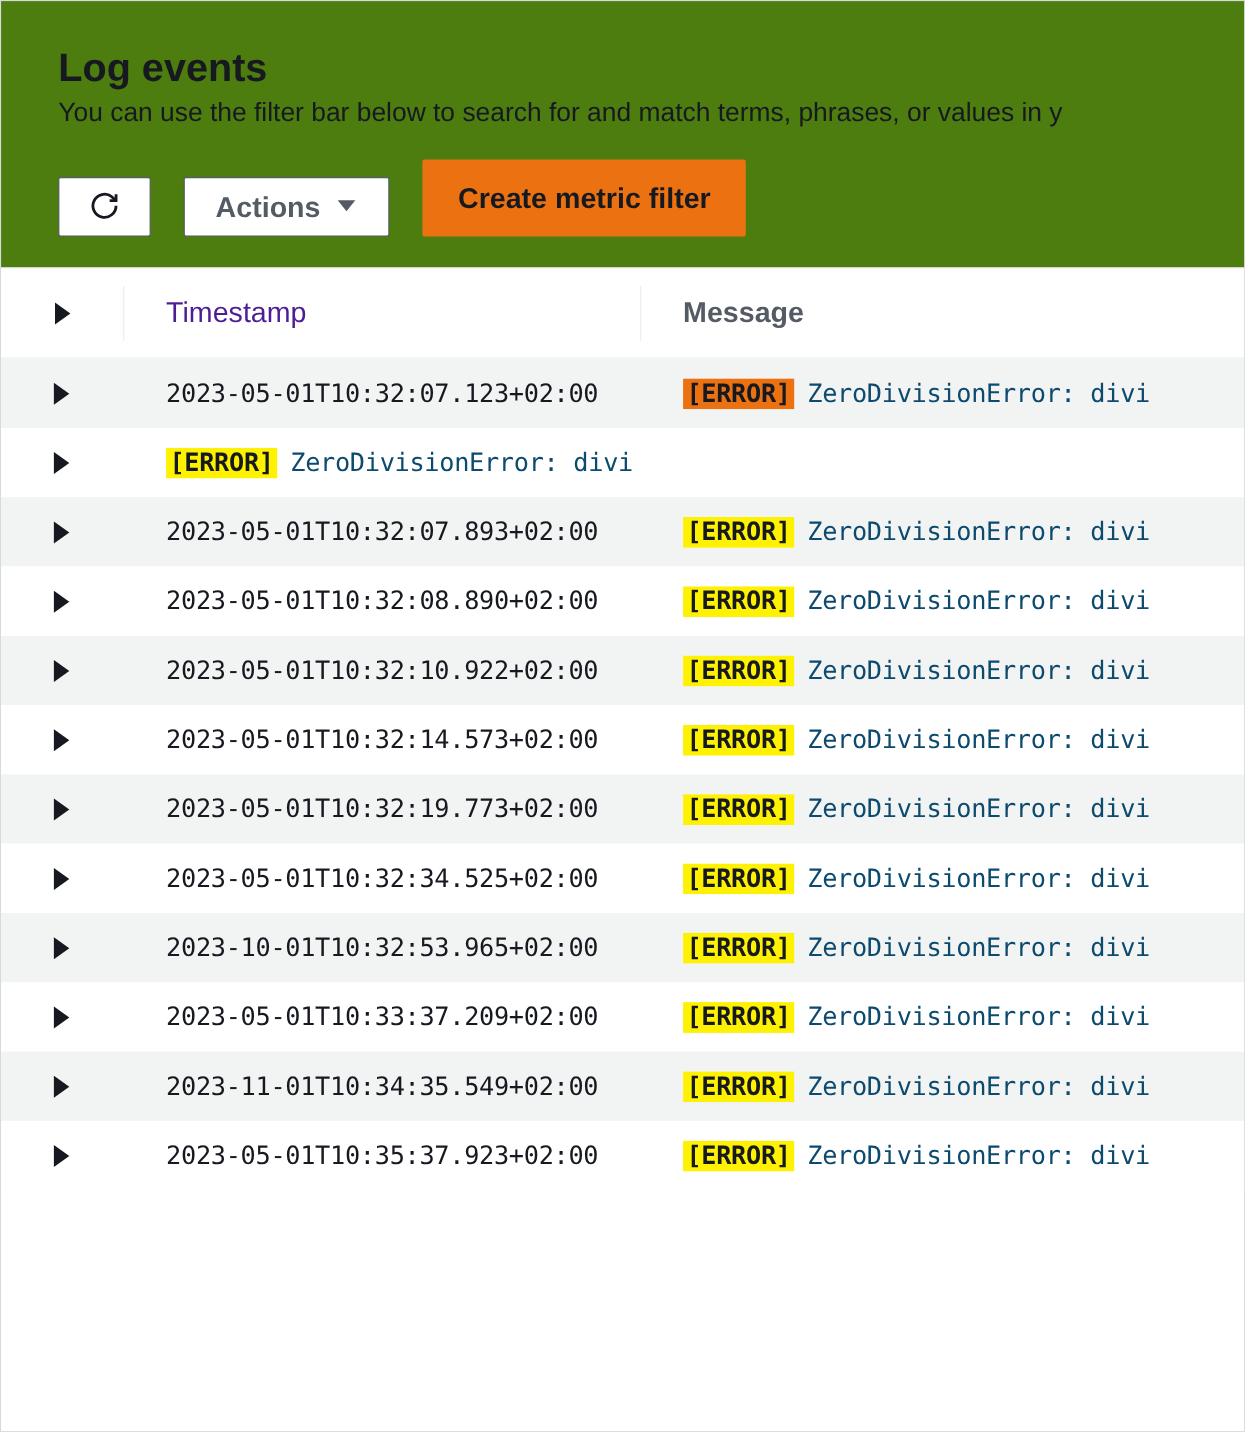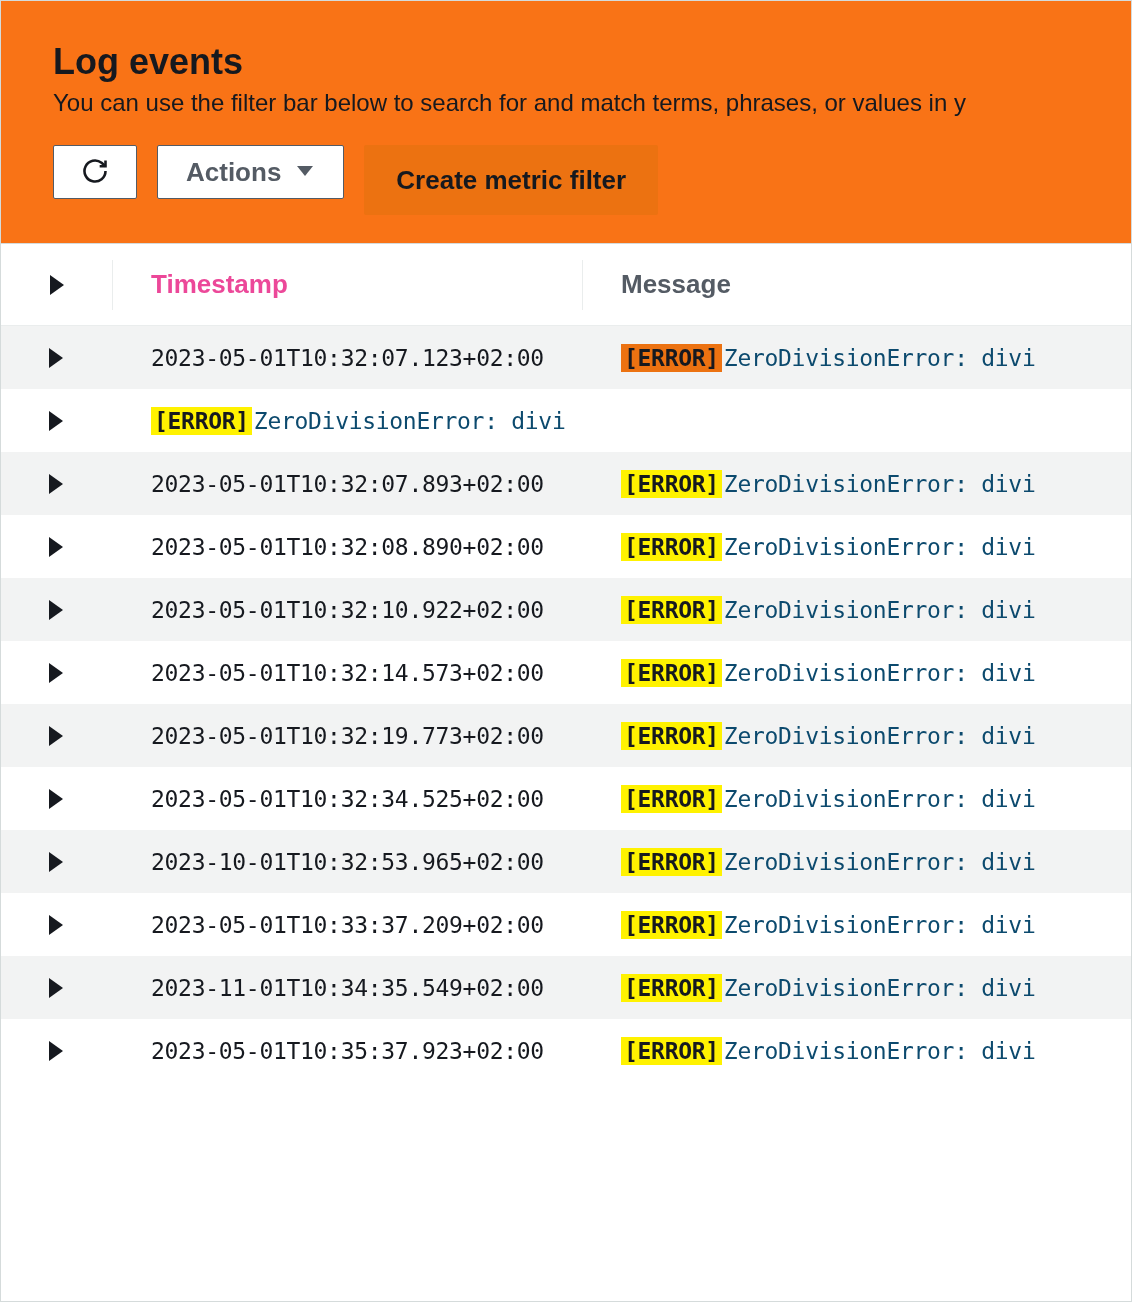--- a/index.html
+++ b/index.html
@@ -11,38 +11,38 @@
       height: 1302px;
     }
     .container {
       border: 1px solid #d5dbdb;
       margin: 0;
       background: #ffffff;
       height: 100%;
     }
     .header-section {
       padding: 40px 77px 28px 52px;
-      background: #f97316;
+      background: #4d7c0f;
     }
     .title {
       font-size: 36px;
       font-weight: 700;
       color: #16191f;
       margin-bottom: 6px;
     }
     .subtitle {
       font-size: 24px;
       color: #16191f;
       white-space: nowrap;
       overflow: hidden;
     }
     .toolbar {
       display: flex;
-      align-items: flex-start;
-      gap: 20px;
+      align-items: flex-end;
+      gap: 30px;
       margin-top: 28px;
     }
     .refresh-btn {
       width: 84px;
       height: 54px;
       border: 1.5px solid #545b64;
       background: #ffffff;
       border-radius: 2px;
       display: flex;
       align-items: center;
@@ -123,22 +123,22 @@
       align-items: center;
       justify-content: center;
       flex-shrink: 0;
       border-right: 1px solid #eaeded;
       height: 50px;
     }
     .col-timestamp {
       flex: 0 0 470px;
       padding-left: 38px;
       font-size: 26px;
-      font-weight: 700;
-      color: #ec4899;
+      font-weight: 400;
+      color: #4c1d95;
       display: flex;
       align-items: center;
       height: 50px;
       border-right: 1px solid #eaeded;
     }
     .col-message {
       flex: 1;
       padding-left: 38px;
       font-size: 26px;
       font-weight: 700;
@@ -186,21 +186,21 @@
       white-space: nowrap;
     }
     .row-message {
       flex: 1;
       padding-left: 38px;
       color: #16191f;
       font-family: Monaco, "Lucida Console", monospace;
       letter-spacing: -0.3px;
       display: flex;
       align-items: center;
-      gap: 2px;
+      gap: 12px;
       white-space: nowrap;
       overflow: hidden;
     }
     .error-badge {
       font-family: Monaco, "Lucida Console", monospace;
       font-weight: 700;
       padding: 1px 3px;
       flex-shrink: 0;
     }
     .error-badge.orange {

